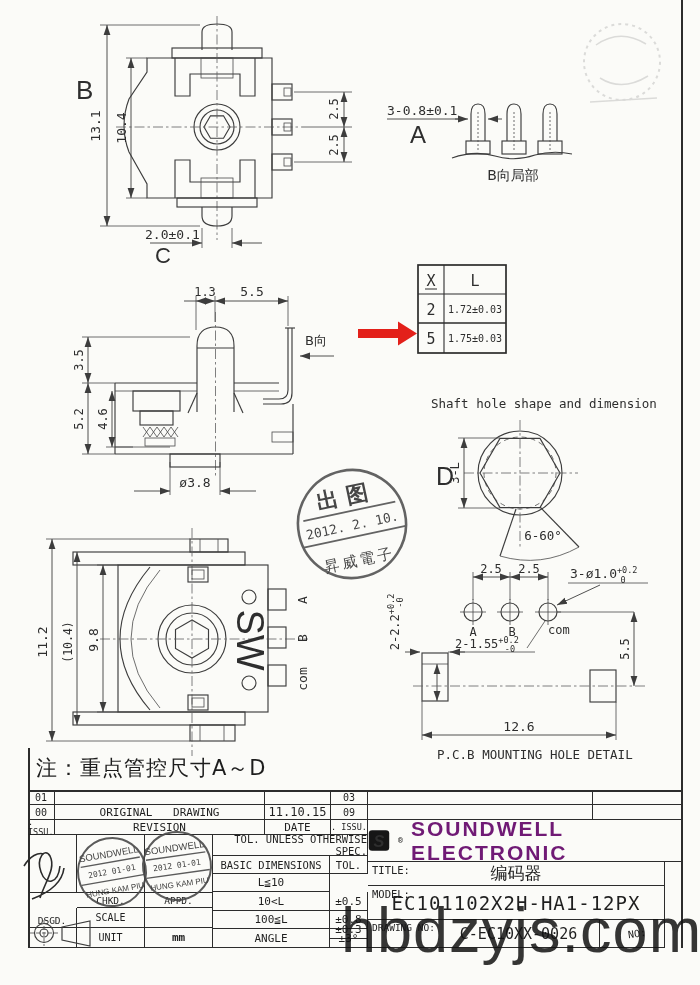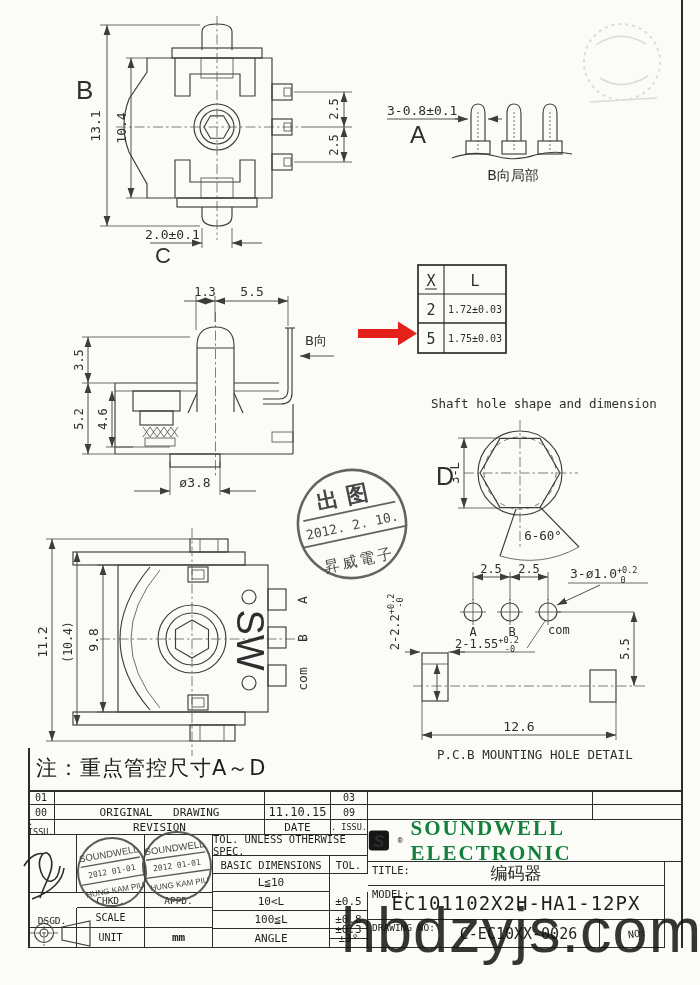--- a/index.html
+++ b/index.html
@@ -18,22 +18,22 @@
         font-family:"DejaVu Sans Mono",monospace;color:#1f1f1f;box-sizing:border-box;}
   .lab{position:absolute;font-size:10px;color:#222;}
   .hline{position:absolute;background:#2c2c2c;height:1.5px;}
   .vline{position:absolute;background:#2c2c2c;width:1.5px;}
   #watermark{position:absolute;left:341px;top:894px;font-size:63px;letter-spacing:1px;
              font-family:"Liberation Sans",sans-serif;color:rgba(18,18,18,0.85);z-index:6;white-space:nowrap;}
   #note{position:absolute;left:36px;top:754px;font-size:21px;font-family:"DejaVu Sans",sans-serif;
         color:#1d1d1d;z-index:2;letter-spacing:1px;}
   #band{position:absolute;left:368px;top:820px;width:315px;height:42px;border-bottom:1.5px solid #2c2c2c;
         display:flex;align-items:center;justify-content:center;gap:8px;box-sizing:border-box;z-index:2;}
-  #band .nm{font-family:Liberation Serif, serif;font-size:21px;font-weight:700;letter-spacing:2px;
-        word-spacing:16px;color:#15803d;}
+  #band .nm{font-family:Liberation Sans, sans-serif;font-size:21px;font-weight:700;letter-spacing:2px;
+        word-spacing:16px;color:#701a75;}
   .sup{font-size:8px;vertical-align:top;}
   #ovl{position:absolute;left:0;top:0;z-index:4;pointer-events:none;}
   .z2{z-index:2;}
 </style>
 </head>
 <body>
 
 <div id="page">
 
   <div class="vline" style="left:681px;top:0;height:948px;"></div>
@@ -92,21 +92,21 @@
   <div class="cell z2" style="left:145px;top:835px;width:68px;height:58px;"></div>
   <div class="cell z2" style="left:28px;top:893px;width:49px;height:15px;font-size:9.5px;margin-top:20px;">DSGD.</div>
   <div class="cell z2" style="left:77px;top:893px;width:68px;height:15px;font-size:9.5px;">CHKD.</div>
   <div class="cell z2" style="left:145px;top:893px;width:68px;height:15px;font-size:9.5px;">APPD.</div>
   <div class="cell z2" style="left:28px;top:908px;width:49px;height:40px;"></div>
   <div class="cell z2" style="left:77px;top:908px;width:68px;height:20px;font-size:10px;">SCALE</div>
   <div class="cell z2" style="left:145px;top:908px;width:68px;height:20px;font-size:10px;"></div>
   <div class="cell z2" style="left:77px;top:928px;width:68px;height:20px;font-size:10px;">UNIT</div>
   <div class="cell z2" style="left:145px;top:928px;width:68px;height:20px;font-size:11px;font-weight:bold;">mm</div>
 
-  <div class="cell z2" style="left:213px;top:835px;width:155px;height:21px;font-size:10.5px;">TOL. UNLESS OTHERWISE SPEC.</div>
+  <div class="cell z2" style="left:213px;top:835px;width:155px;height:21px;font-size:10.5px;text-align:right;">TOL. UNLESS OTHERWISE SPEC.</div>
   <div class="cell z2" style="left:213px;top:856px;width:117px;height:18px;font-size:10.5px;">BASIC DIMENSIONS</div>
   <div class="cell z2" style="left:330px;top:856px;width:38px;height:18px;font-size:10.5px;">TOL.</div>
   <div class="cell z2" style="left:213px;top:874px;width:117px;height:18px;font-size:11px;">L≦10</div>
   <div class="cell z2" style="left:330px;top:874px;width:38px;height:18px;font-size:11px;margin-top:47px;">±0.3</div>
   <div class="cell z2" style="left:213px;top:892px;width:117px;height:19px;font-size:11px;">10&lt;L</div>
   <div class="cell z2" style="left:330px;top:892px;width:38px;height:19px;font-size:11px;">±0.5</div>
   <div class="cell z2" style="left:213px;top:911px;width:117px;height:18px;font-size:11px;">100≦L</div>
   <div class="cell z2" style="left:330px;top:911px;width:38px;height:18px;font-size:11px;">±0.8</div>
   <div class="cell z2" style="left:213px;top:929px;width:117px;height:19px;font-size:11px;">ANGLE</div>
   <div class="cell z2" style="left:330px;top:929px;width:38px;height:19px;font-size:11px;">±3°</div>

